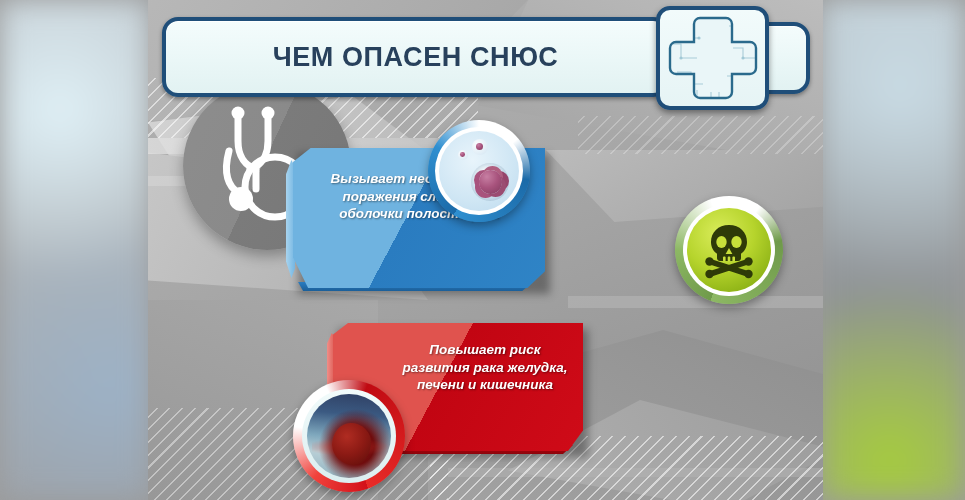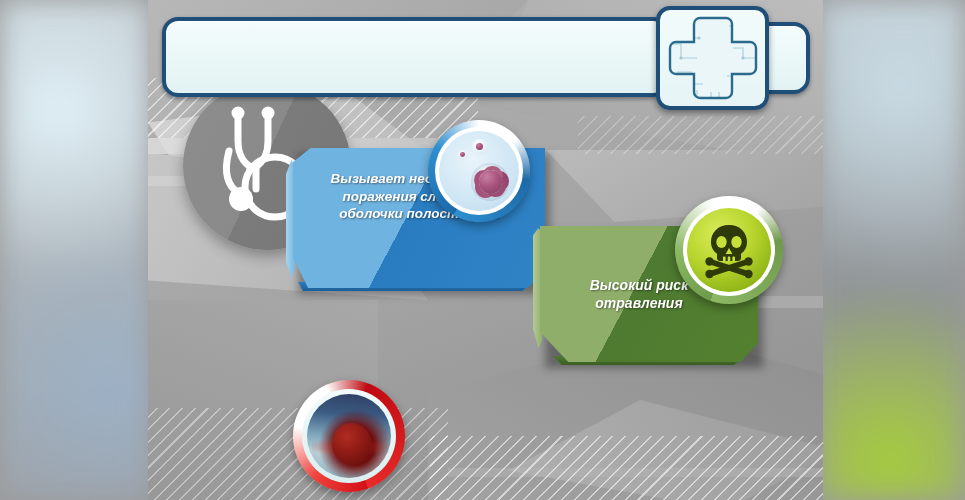--- a/index.html
+++ b/index.html
@@ -318,20 +318,21 @@
     <div class="band b4"></div>
     <div class="hatch h1"></div>
     <div class="hatch h4"></div>
     <div class="hatch h2"></div>
     <div class="hatch h3"></div>
 
     <div id="header">
       <div class="hdr-bar hdr-main"></div>
       <div class="hdr-bar hdr-right"></div>
 
+      <div class="hdr-title">ЧЕМ ОПАСЕН СНЮС</div>
 
       <div class="logo-plaque">
         <svg class="logo-cross" viewBox="0 0 92 88">
           <defs>
             <clipPath id="crossClip">
               <path d="M33 4 h26 a6 6 0 0 1 6 6 v18 h18 a6 6 0 0 1 6 6 v20 a6 6 0 0 1 -6 6 h-18 v18 a6 6 0 0 1 -6 6 h-26 a6 6 0 0 1 -6 -6 v-18 h-18 a6 6 0 0 1 -6 -6 v-20 a6 6 0 0 1 6 -6 h18 v-18 a6 6 0 0 1 6 -6 z"></path>
             </clipPath>
           </defs>
           <g clip-path="url(#crossClip)">
             <rect x="0" y="0" width="92" height="88" fill="#eaf6f8"></rect>
@@ -389,27 +390,20 @@
       <div class="media">
         <div class="cell-small"></div>
         <div class="cell-mid"></div>
         <div class="cell-big"></div>
         <div class="nucleus n-small"></div>
         <div class="nucleus n-mid"></div>
         <div class="nucleus n-big"></div>
       </div>
     </div>
 
-    <div class="callout" id="box-green">
-      <div class="shadow"></div>
-      <div class="edge edge-l"></div>
-      <div class="edge edge-b"></div>
-      <div class="face"></div>
-      <div class="txt">Высокий риск отравления</div>
-    </div>
 
     <div class="badge" id="badge-skull">
       <div class="ring-inner"></div>
       <div class="media">
         <svg width="60" height="60" viewBox="0 0 60 60">
           <g fill="#2e3a08">
             <path d="M30 5 c-11 0 -18 7.5 -18 17 0 5.5 2.6 9.5 6 11.8 v4.4 c0 1.6 1.3 2.8 3 2.8 h18
                      c1.7 0 3 -1.2 3 -2.8 v-4.4 c3.4 -2.3 6 -6.3 6 -11.8 0 -9.5 -7 -17 -18 -17 z"></path>
             <g fill="#c8e03a">
               <ellipse cx="22.5" cy="22" rx="5.2" ry="6"></ellipse>
@@ -425,20 +419,27 @@
               <circle cx="10.5" cy="41.5" r="4.2"></circle>
                 <circle cx="10.5" cy="54" r="4.2"></circle>
               <circle cx="49.5" cy="41.5" r="4.2"></circle>
                 <circle cx="49.5" cy="54" r="4.2"></circle>
             </g>
           </g>
         </svg>
       </div>
     </div>
 
+    <div class="callout" id="box-red">
+      <div class="shadow"></div>
+      <div class="edge edge-l"></div>
+      <div class="edge edge-b"></div>
+      <div class="face"></div>
+      <div class="txt">Повышает риск развития рака желудка, печени и кишечника</div>
+    </div>
 
     <div class="badge" id="badge-tumor">
       <div class="ring-inner"></div>
       <div class="media">
         <div class="tumor-glow"></div>
         <div class="tumor-blob"></div>
       </div>
     </div>
 
   </div>

